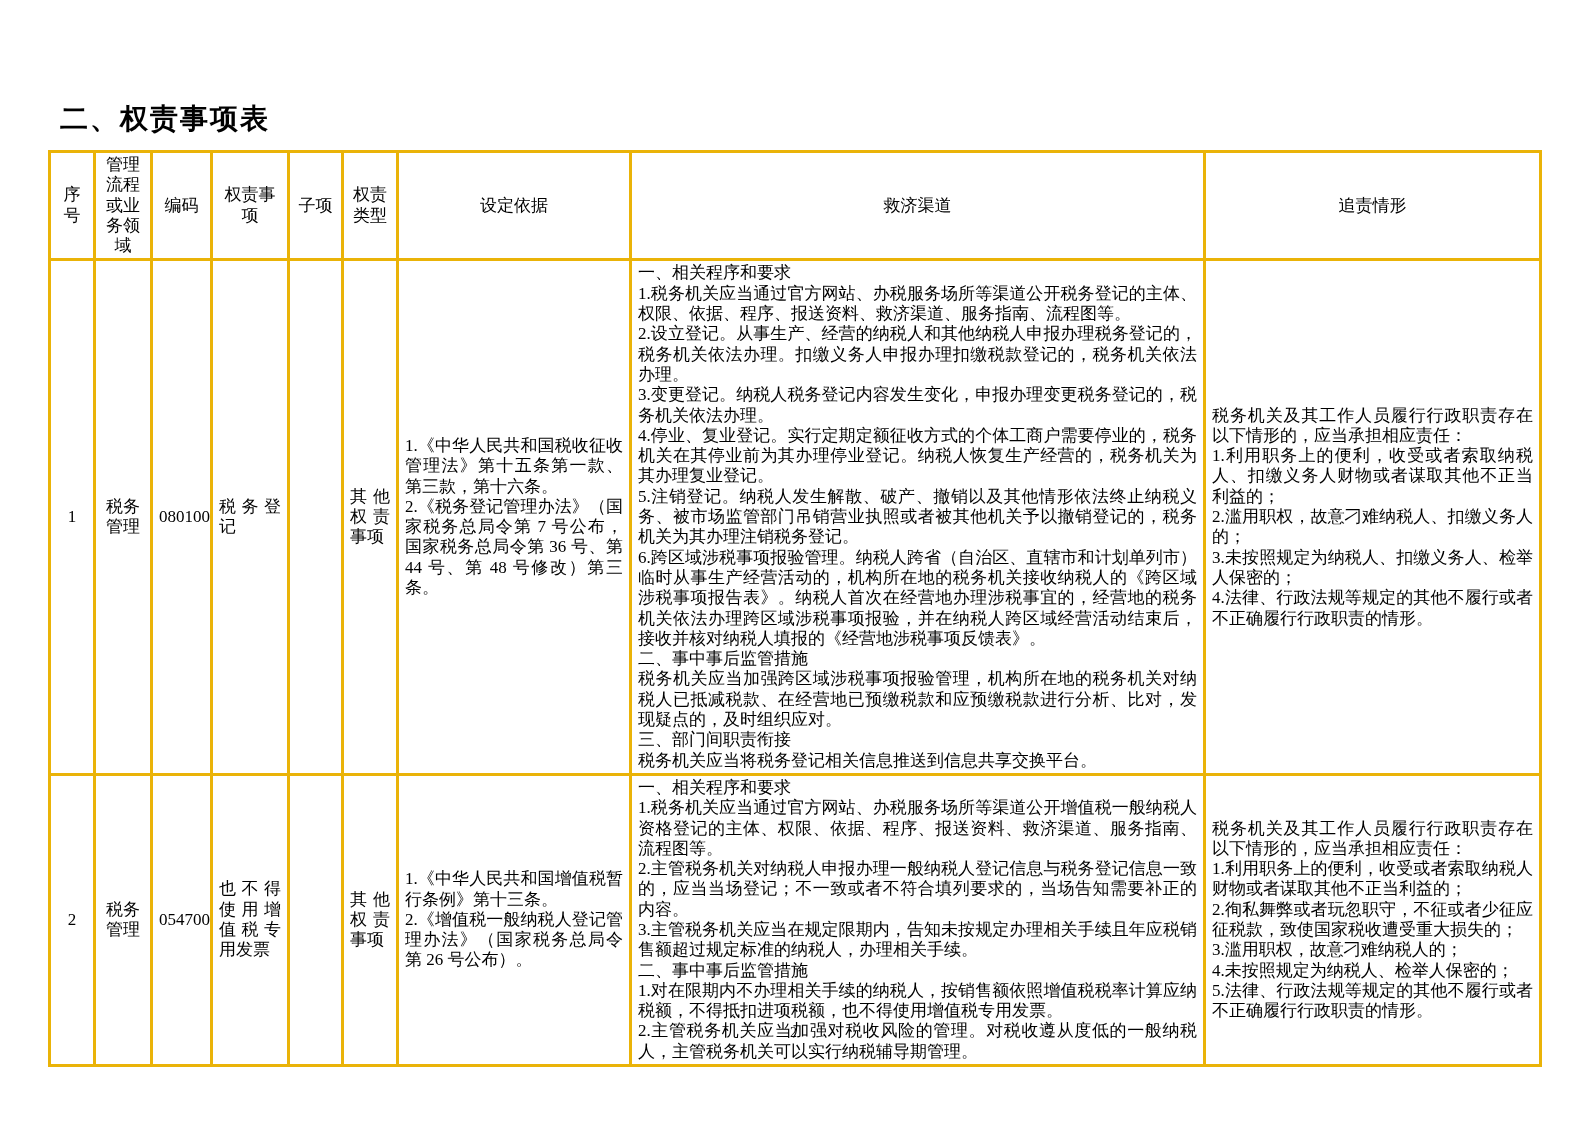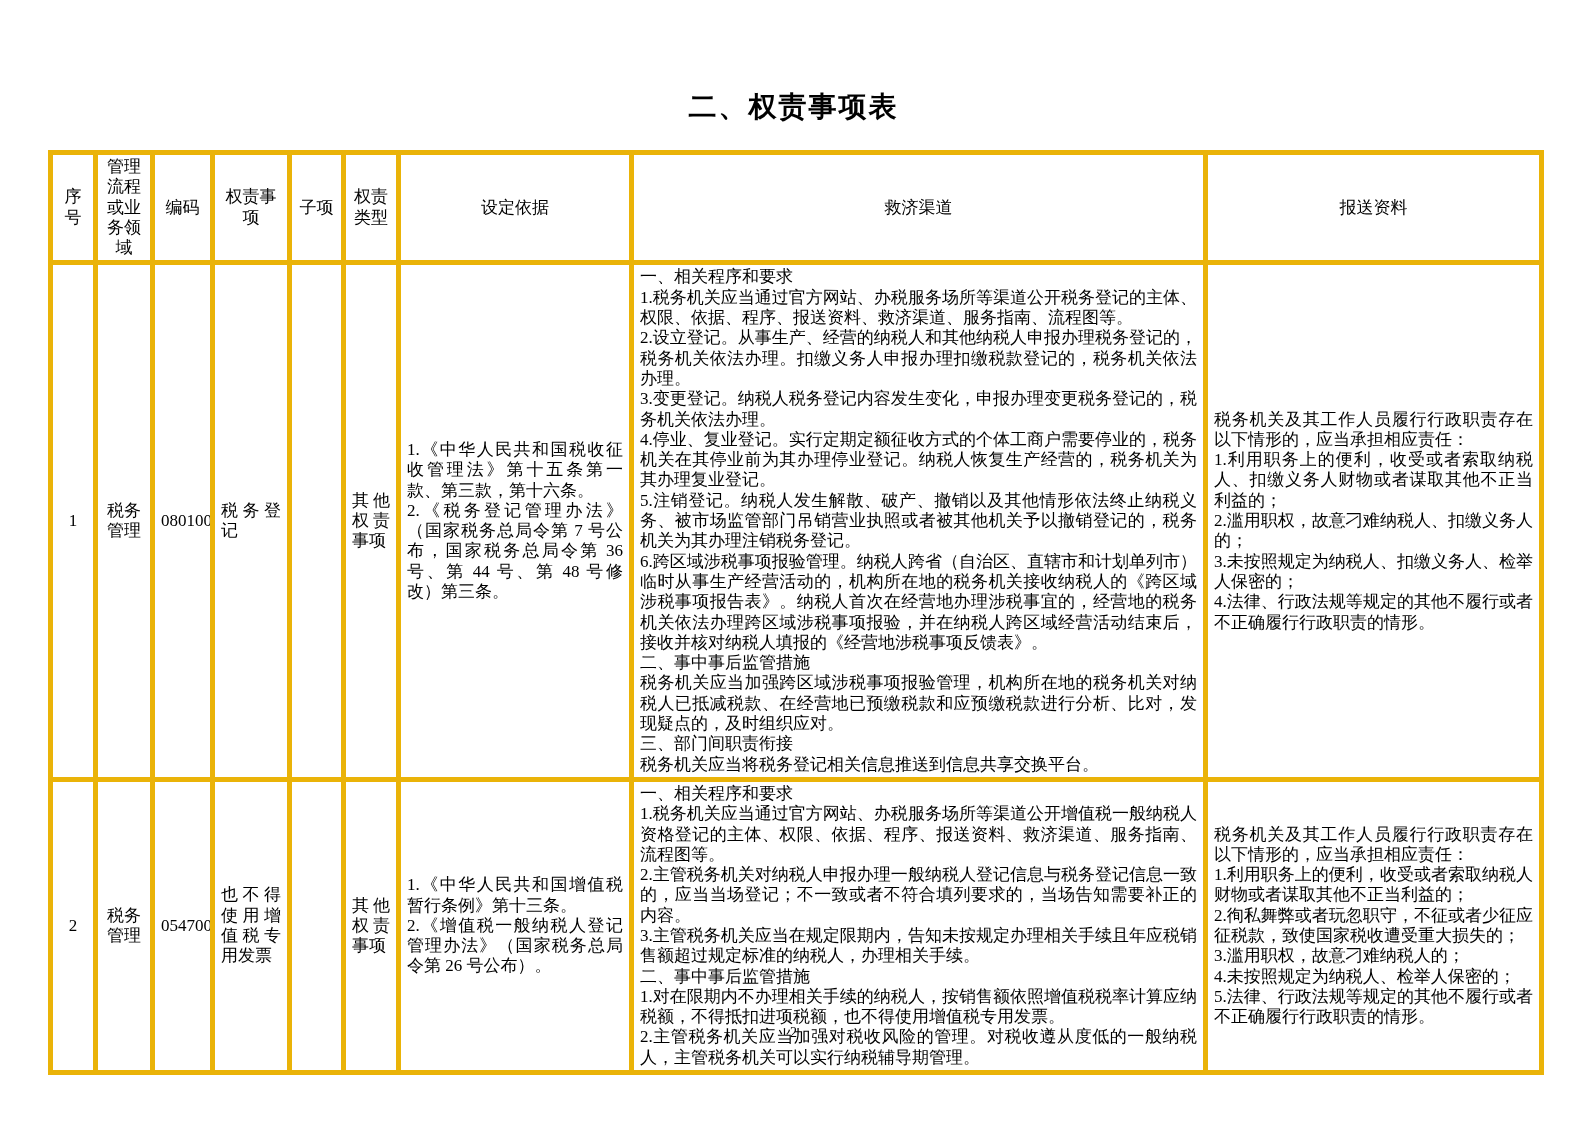--- a/index.html
+++ b/index.html
@@ -10,43 +10,42 @@
     font-family: "Liberation Serif", "DejaVu Serif", serif;
   }
   .page {
     position: relative;
     width: 1587px;
     height: 1122px;
     background: #ffffff;
     overflow: hidden;
   }
   .title {
-    margin: 0;
+    margin: 12px;
     position: absolute;
     top: 88px;
     left: 48px;
     width: 1491px;
-    text-align: center;
     font-family: "Liberation Sans", "DejaVu Sans", sans-serif;
     font-weight: 700;
     font-size: 28px;
     letter-spacing: 2px;
   }
   table.duty-table {
     position: absolute;
     top: 150px;
     left: 48px;
     border-collapse: collapse;
     table-layout: fixed;
     width: 1491px;
     border: 2px solid #000;
   }
   table.duty-table th,
   table.duty-table td {
-    border: 5px solid #eab308;
+    border: 3px solid #eab308;
     font-weight: normal;
     font-size: 17px;
     line-height: 20.3px;
     padding: 2px 6px;
     vertical-align: middle;
     overflow: hidden;
   }
   tr.header-row { height: 108px; }
   tr.data-row-1 { height: 494px; }
   tr.data-row-2 { height: 238px; }
@@ -109,21 +108,21 @@
     <thead>
       <tr class="header-row">
         <th class="hcell">序号</th>
         <th class="hcell">管理流程或业务领域</th>
         <th class="hcell">编码</th>
         <th class="hcell">权责事项</th>
         <th class="hcell">子项</th>
         <th class="hcell">权责类型</th>
         <th class="hcell">设定依据</th>
         <th class="hcell">救济渠道</th>
-        <th class="hcell">报送资料</th>
+        <th class="hcell">追责情形</th>
       </tr>
     </thead>
     <tbody>
       <tr class="data-row-1">
         <td class="c-center">1</td>
         <td class="c-center">税务管理</td>
         <td class="c-center">080100</td>
         <td class="c-just">税务登记</td>
         <td class="c-center"></td>
         <td class="c-just">其他权责事项</td>

